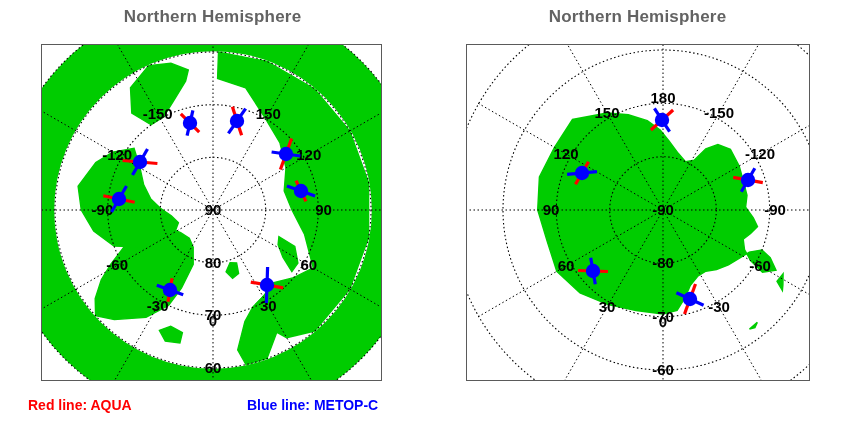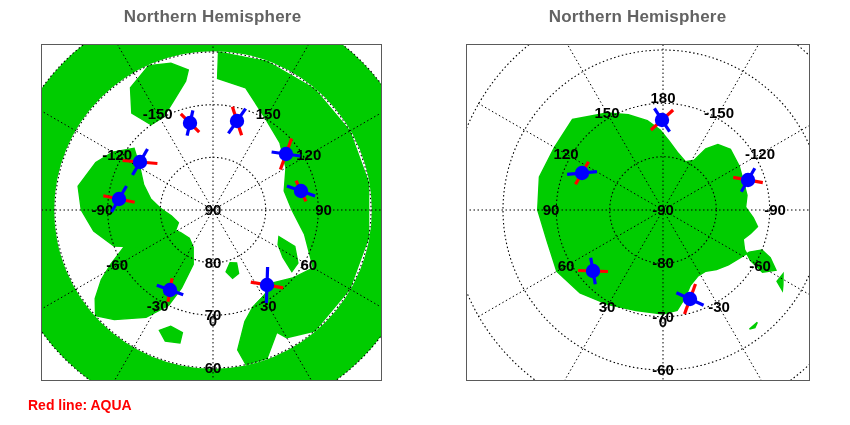--- a/index.html
+++ b/index.html
@@ -161,20 +161,21 @@
             <g>
               <line x1="241.2" y1="242.9" x2="208.8" y2="237.1" stroke="#ff0000" stroke-width="3.2"></line>
               <line x1="224.4" y1="258.0" x2="225.6" y2="222.0" stroke="#0000ff" stroke-width="3.2"></line>
               <circle cx="225" cy="240" r="7.2" fill="#0000ff"></circle>
             </g>
           </g>
         </svg>
     </div>
     <div class="legend-row">
       <span class="legend-label" id="legend-aqua">Red line: AQUA</span>
+      <span class="legend-label" id="legend-metop">Blue line: METOP-C</span>
     </div>
   </div>
 
   <div class="panel" id="panel-south">
     <div class="panel-title">Northern Hemisphere</div>
     <div class="plot-frame" id="frame-south">
       <svg class="plot-svg" id="svg-south" width="344" height="337" viewBox="0 0 344 337">
           <rect x="0" y="0" width="100%" height="100%" fill="#ffffff"></rect>
           <g>
             <polygon points="196.0,269.0 169.1,265.5 141.3,259.7 113.0,248.0 89.8,226.3 80.1,196.1 70.7,165.0 72.4,131.9 87.5,102.3 105.5,74.5 140.0,68.0 161.3,69.8 180.3,75.7 193.2,85.0 202.0,95.9 211.2,108.3 218.5,116.7 227.1,115.2 238.8,103.8 250.9,99.6 263.4,104.3 272.2,121.0 276.2,135.8 280.0,150.2 278.6,162.1 286.3,172.9 290.5,181.7 283.6,188.5 276.2,194.2 277.5,204.7 283.8,215.7 295.5,227.2 309.0,225.1 303.2,212.7 294.9,205.0 282.3,207.1 272.9,213.0 261.4,219.9 249.5,224.5 238.8,226.2 231.1,230.9 223.4,240.2 217.9,253.0 210.1,265.3 196.0,269.0" fill="#00cc00" stroke="#00cc00" stroke-width="1.4"></polygon>

